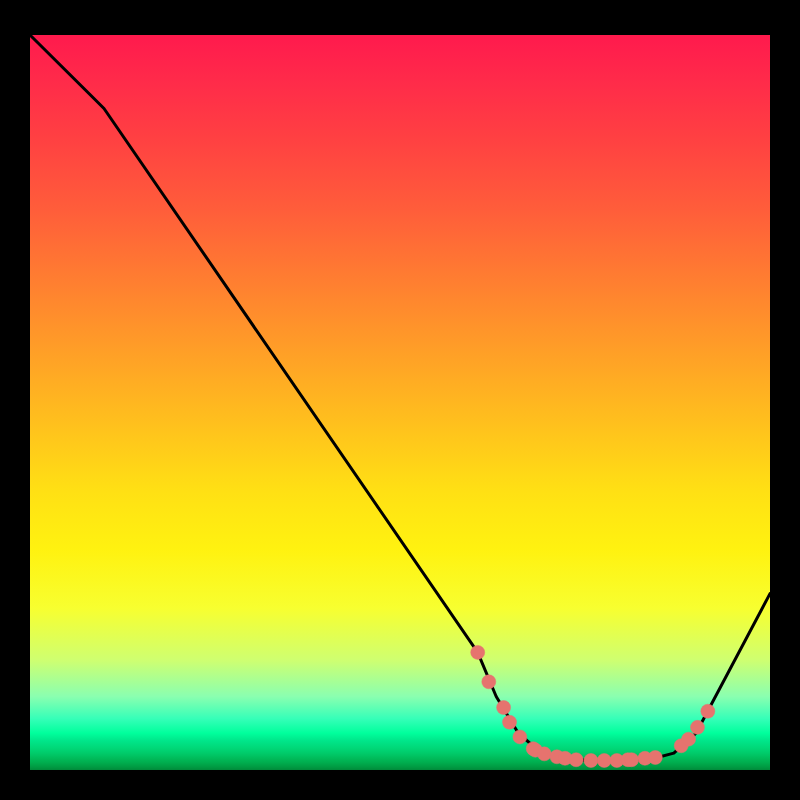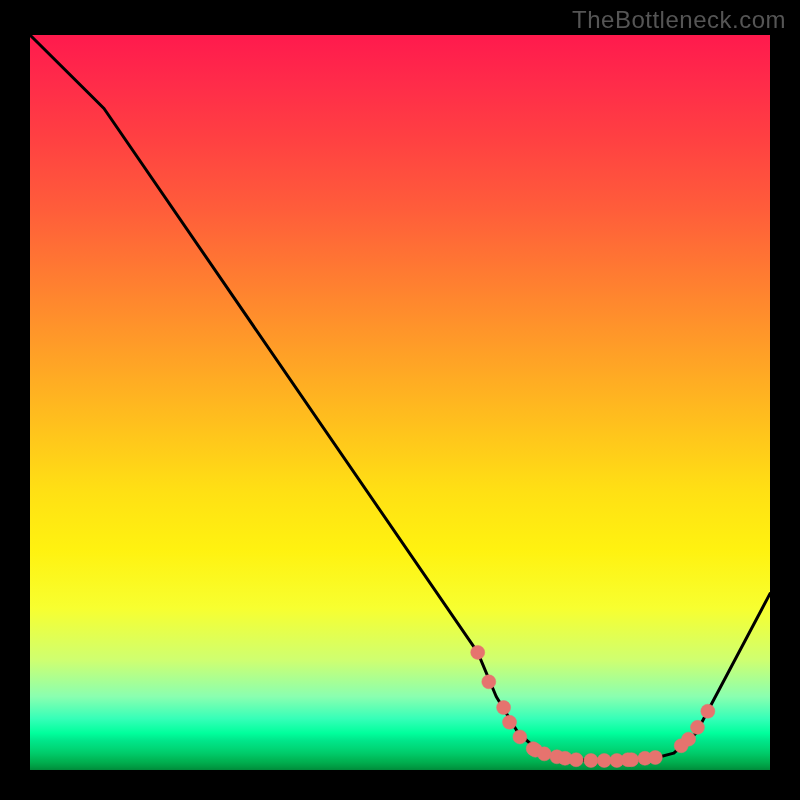--- a/index.html
+++ b/index.html
@@ -78,21 +78,20 @@
   .dot {
     fill: #e6736e;
     stroke: #e6736e;
     stroke-width: 0.5;
   }
 </style>
 </head>
 <body>
 
 <div class="stage">
-  <div class="watermark">TheBottleneck.com</div>
 
   <div class="plot">
     <div class="gradient"></div>
     <svg class="curve" viewBox="0 0 740 735" preserveAspectRatio="none">
       <path id="curve-path" class="curve-path" d="M 0 0 L 59.2 58.799999999999955 L 74 73.5 L 447.7 617.4 L 466.2 661.5 L 488.40000000000003 698.25 L 510.59999999999997 717.36 L 532.8 723.975 L 577.2 726.18 L 621.6 723.975 L 643.8 718.095 L 666 698.25 L 740 558.6"></path>
       <g id="dots">
           <circle cx="447.7" cy="617.4" r="7" class="dot"></circle>
           <circle cx="458.8" cy="646.8" r="7" class="dot"></circle>
           <circle cx="473.6" cy="672.525" r="7" class="dot"></circle>
           <circle cx="479.52000000000004" cy="687.225" r="7" class="dot"></circle>

